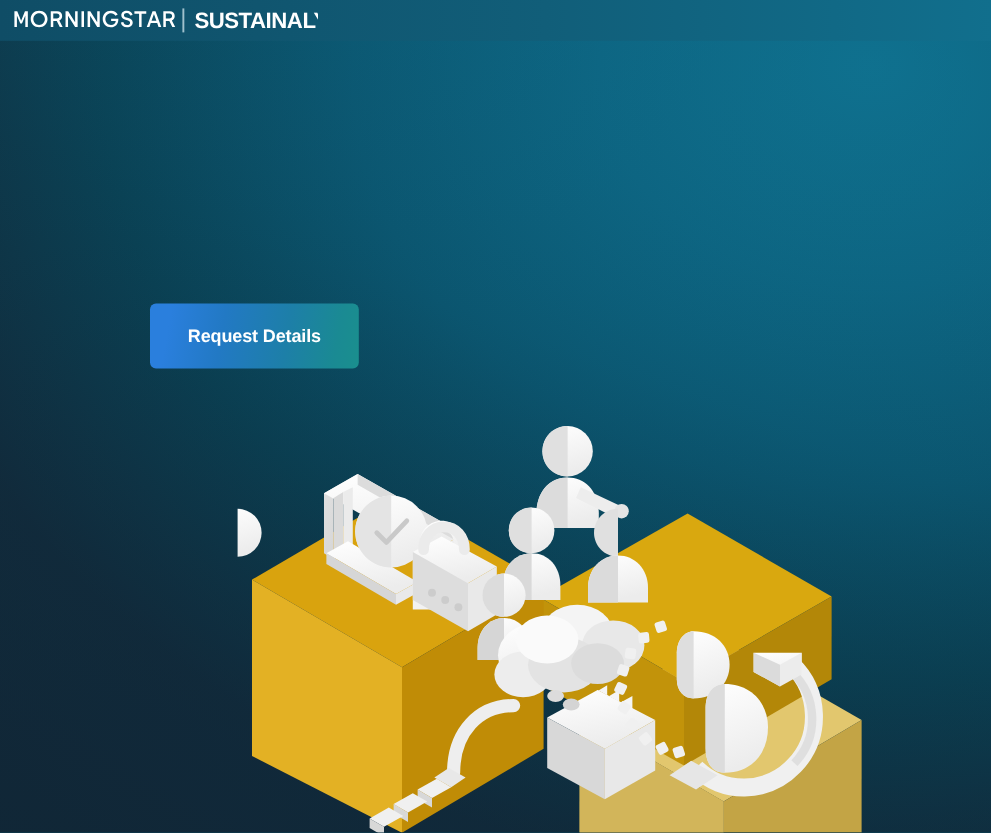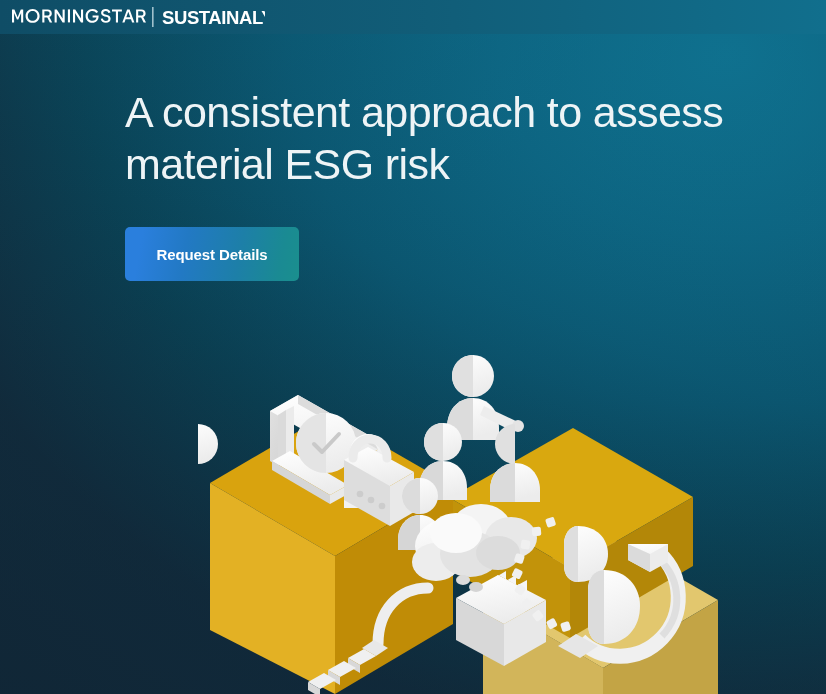--- a/index.html
+++ b/index.html
@@ -71,21 +71,21 @@
     line-height: 1.22;
     letter-spacing: -0.6px;
     margin: 0;
     white-space: pre-line;
   }
 
   
   .cta {
     position: absolute;
     left: 125px;
-    top: 227px;
+    top: 253px;
     width: 174px;
     height: 54px;
     border: 0;
     border-radius: 5px;
     background: linear-gradient(100deg, #2a7fdd 0%, #2a7fdd 10%, #2279c4 35%, #1d7fa8 65%, #1a8a93 88%, #1a8f8e 100%);
     color: #ffffff;
     font-family: "Liberation Sans", sans-serif;
     font-size: 15px;
     font-weight: bold;
     letter-spacing: -0.1px;
@@ -146,22 +146,20 @@
 
       <rect x="142" y="1" width="1.6" height="20" fill="#9fc0cc"></rect>
 
       <g fill="#ffffff">
         <text x="152" y="17.5" font-family="'Liberation Sans', sans-serif" font-size="18.5" font-weight="bold" letter-spacing="-0.4">SUSTAINALYTICS</text>
       </g>
     </svg>
   </div>
 
   <div class="copy">
-    <h1 class="headline">A consistent approach to assess
-material ESG risk</h1>
   </div>
 
   <button class="cta">Request Details</button>
 
   <div class="illo">
     <svg viewBox="0 0 540 346" preserveAspectRatio="xMidYMid meet">
       <defs>
         <linearGradient id="whTop" x1="0" y1="0" x2="0.3" y2="1">
           <stop offset="0" stop-color="#ffffff"></stop>
             <stop offset="1" stop-color="#ececec"></stop>

